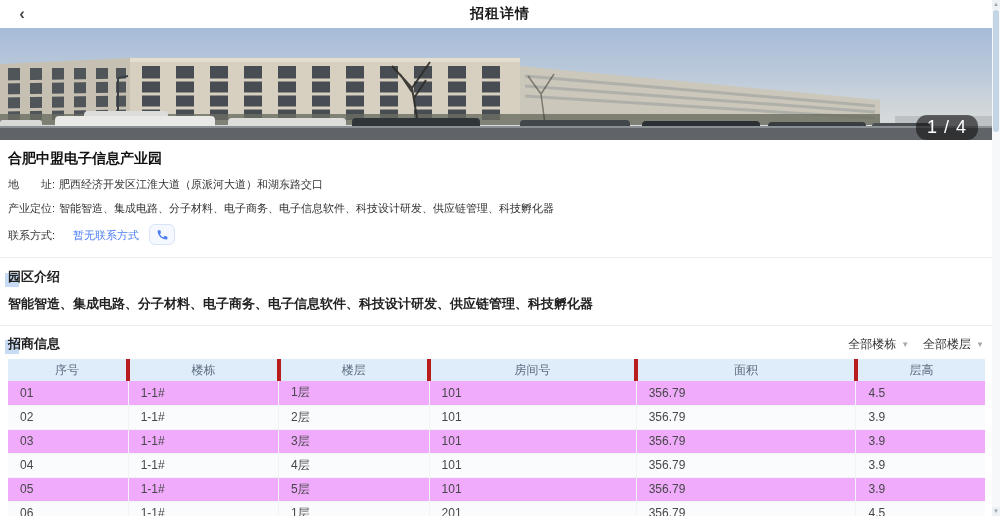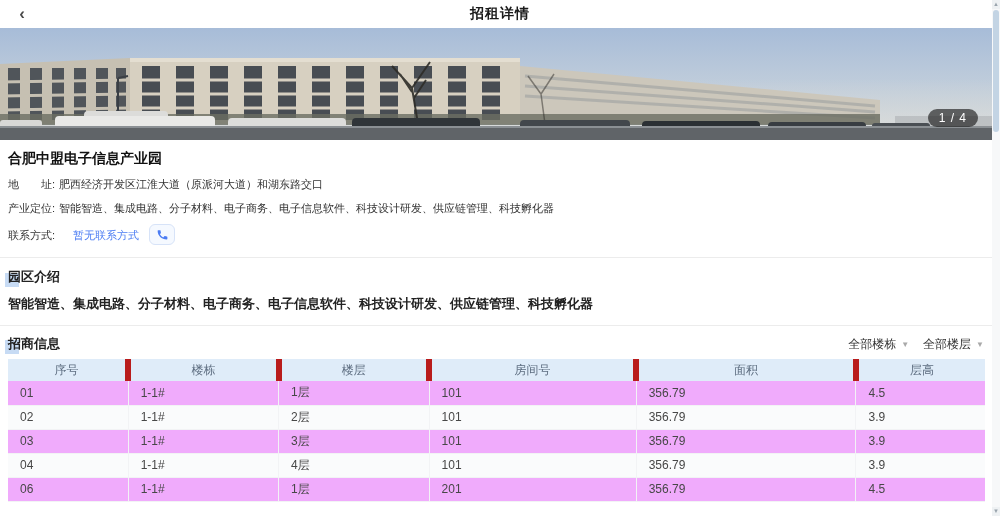--- a/index.html
+++ b/index.html
@@ -8,22 +8,22 @@
 
   
   .topbar { position:relative; height:28px; display:flex; align-items:center; justify-content:center; background:#fff; }
   .back { position:absolute; left:10px; top:2px; width:24px; height:24px; font-size:17px; color:#4a4a4a;
           display:flex; align-items:center; justify-content:center; cursor:pointer; font-weight:bold; }
   .topbar h1 { font-size:14px; color:#1a1a1a; font-weight:bold; letter-spacing:1px; }
 
   
   .photo { position:relative; width:992px; height:112px; overflow:hidden; background:#b9c6d6; }
   .photo svg { display:block; width:100%; height:100%; }
-  .counter { position:absolute; right:14px; bottom:13px; background:rgba(20,20,20,.62); color:#fff;
-             font-size:12px; padding:2px 11px; border-radius:11px; letter-spacing:1px; }
+  .counter { position:absolute; right:14px; bottom:0; background:rgba(20,20,20,.62); color:#fff;
+             font-size:18px; padding:2px 11px; border-radius:11px; letter-spacing:1px; }
 
   
   .park { padding:10px 8px 12px 8px; }
   .park .name { font-size:14px; font-weight:bold; color:#111; }
   .row { margin-top:8px; font-size:11px; color:#333; display:flex; align-items:center; line-height:16px; }
   .row .lbl { color:#333; white-space:pre; }
   .row .val { margin-left:4px; color:#333; }
   .link { color:#4b7cf3; margin-left:18px; cursor:pointer; text-decoration:none; }
   .phone-btn { margin-left:10px; width:26px; height:21px; border:1px solid #d7e3f8; background:#f5f9ff;
                border-radius:6px; display:inline-flex; align-items:center; justify-content:center; cursor:pointer; }
@@ -39,21 +39,21 @@
   .intro-text { margin-top:9px; font-size:13px; color:#222; font-weight:600; }
 
   
   .listing-head { display:flex; align-items:center; justify-content:space-between; padding:9px 8px 6px 8px;gap:48px; }
   .filters { display:flex; align-items:center; gap:14px; margin-right:8px; }
   .filter { font-size:12px; color:#333; cursor:pointer; display:flex; align-items:center; gap:5px; }
   .caret { font-size:8px; color:#a9a9a9; }
 
   table { width:977px; margin-left:8px; border-collapse:collapse; table-layout:fixed; }
   thead th { background:#dfecf9; color:#5d6d80; font-weight:normal; font-size:12px; height:22px;
-             text-align:center; border-right:6px solid #b91c1c; }
+             text-align:center; border-right:4px solid #b91c1c; }
   thead th:last-child { border-right:none; }
   tbody td { height:24px; font-size:12px; color:#474747; padding-left:12px;
              border-right:1px solid #f2f3f5; border-bottom:1px solid #f2f3f5; background:#f0abfc; }
   tbody td:last-child { border-right:none; }
   tbody tr:nth-child(even) td { background:#fafbfc; }
 
   
   .scrollbar { position:fixed; top:0; right:0; width:8px; height:516px; background:#f7f8f9; }
   .sb-arrow { position:absolute; left:0; width:8px; height:9px; color:#9aa4ad; font-size:6px; line-height:9px;
               text-align:center; background:#eef1f3; }
@@ -237,20 +237,28 @@
         </tr>
         <tr>
           <td>04</td>
           <td>1-1#</td>
           <td>4层</td>
           <td>101</td>
           <td>356.79</td>
           <td>3.9</td>
         </tr>
         <tr>
+          <td>05</td>
+          <td>1-1#</td>
+          <td>5层</td>
+          <td>101</td>
+          <td>356.79</td>
+          <td>3.9</td>
+        </tr>
+        <tr>
           <td>06</td>
           <td>1-1#</td>
           <td>1层</td>
           <td>201</td>
           <td>356.79</td>
           <td>4.5</td>
         </tr>
       </tbody>
   </table>
 </section>

